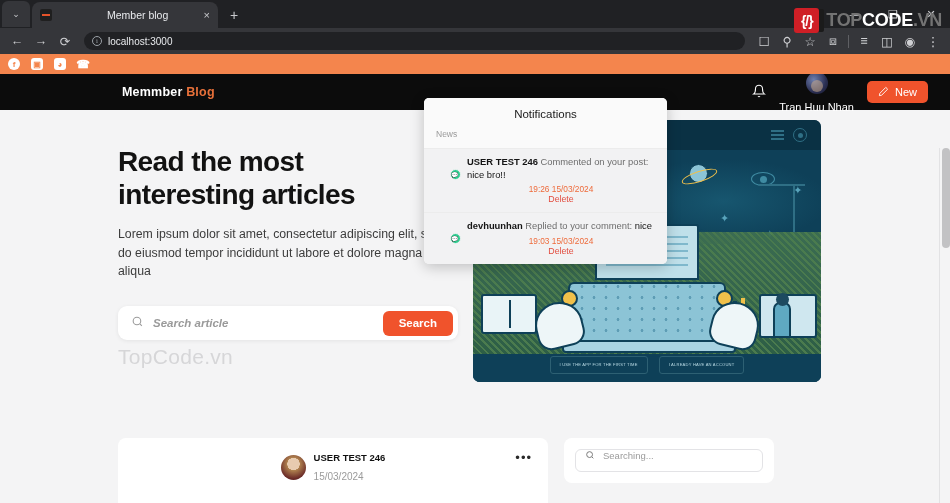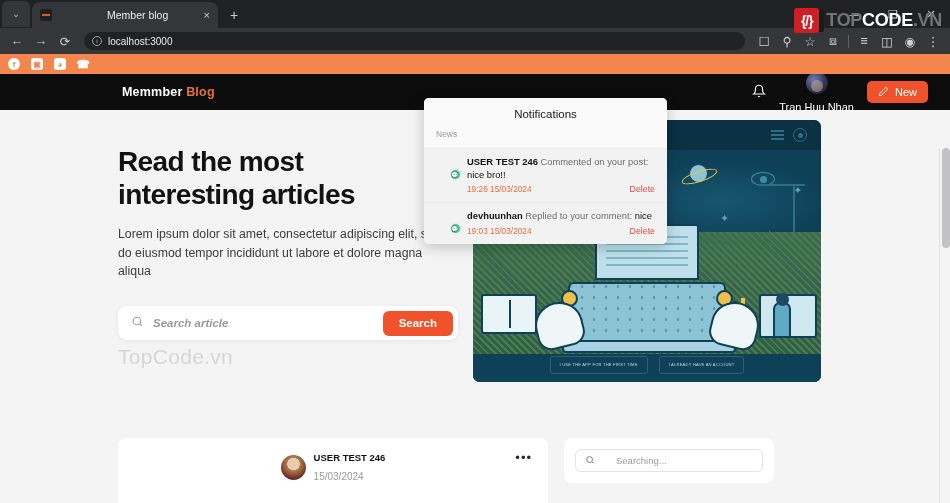--- a/index.html
+++ b/index.html
@@ -337,20 +337,21 @@
     color:#fff; font-size:6px;
   }
   .n-body { flex: 1; min-width: 0; }
   .n-line1 { font-size: 9.4px; line-height: 1.35; }
   .n-user { font-weight: bold; color: #141414; }
   .n-act { color: #6d6d6d; }
   .n-msg { color: #141414; }
   .n-line2 {
     display: flex; justify-content: space-between; align-items: center;
     margin-top: 3px;
+    flex-direction: column;
   }
   .n-time { font-size: 8.3px; color: #ee6b3b; }
   .n-del { font-size: 8.8px; color: #e24c3e; }
 
   
   .lower { padding: 18px 0 0 0; }
   .lower-inner { max-width: 714px; margin: 0 auto; position: relative; }
   .recent-title {
     font-size: 12.5px; font-weight: bold; color: #151515; margin: 0 0 15px 2px;
   }
@@ -367,21 +368,21 @@
     flex:0 0 auto;
   }
   .p-meta { }
   .p-user { font-size: 9.5px; font-weight: bold; color:#111; }
   .p-time { font-size: 10px; color:#9b9b9b; margin-top:8px; }
   .p-dots { position:absolute; right:16px; top:12px; color:#2a2a2a; font-size:13px; letter-spacing:1px;}
   .col-side { width: 210px; }
   .side-card { background:#fff; border-radius:8px; padding:11px; }
   .side-search {
     border:1px solid #e3e3e6; border-radius:6px; height:23px; display:flex;
-    align-items:center; gap:21px; padding:0 9px;
+    align-items:flex-start; gap:8px; padding:0 9px;
   }
   .side-search .si { color:#7b7b7b; font-size:10px; }
   .side-inp {
     border:0; outline:0; flex:1; font-size:9.5px; color:#6d6d6d;
     font-family:"Liberation Sans", sans-serif; background:transparent;
   }
   .side-inp::placeholder { color:#9b9b9b; }
 
   
   .scrollbar {

